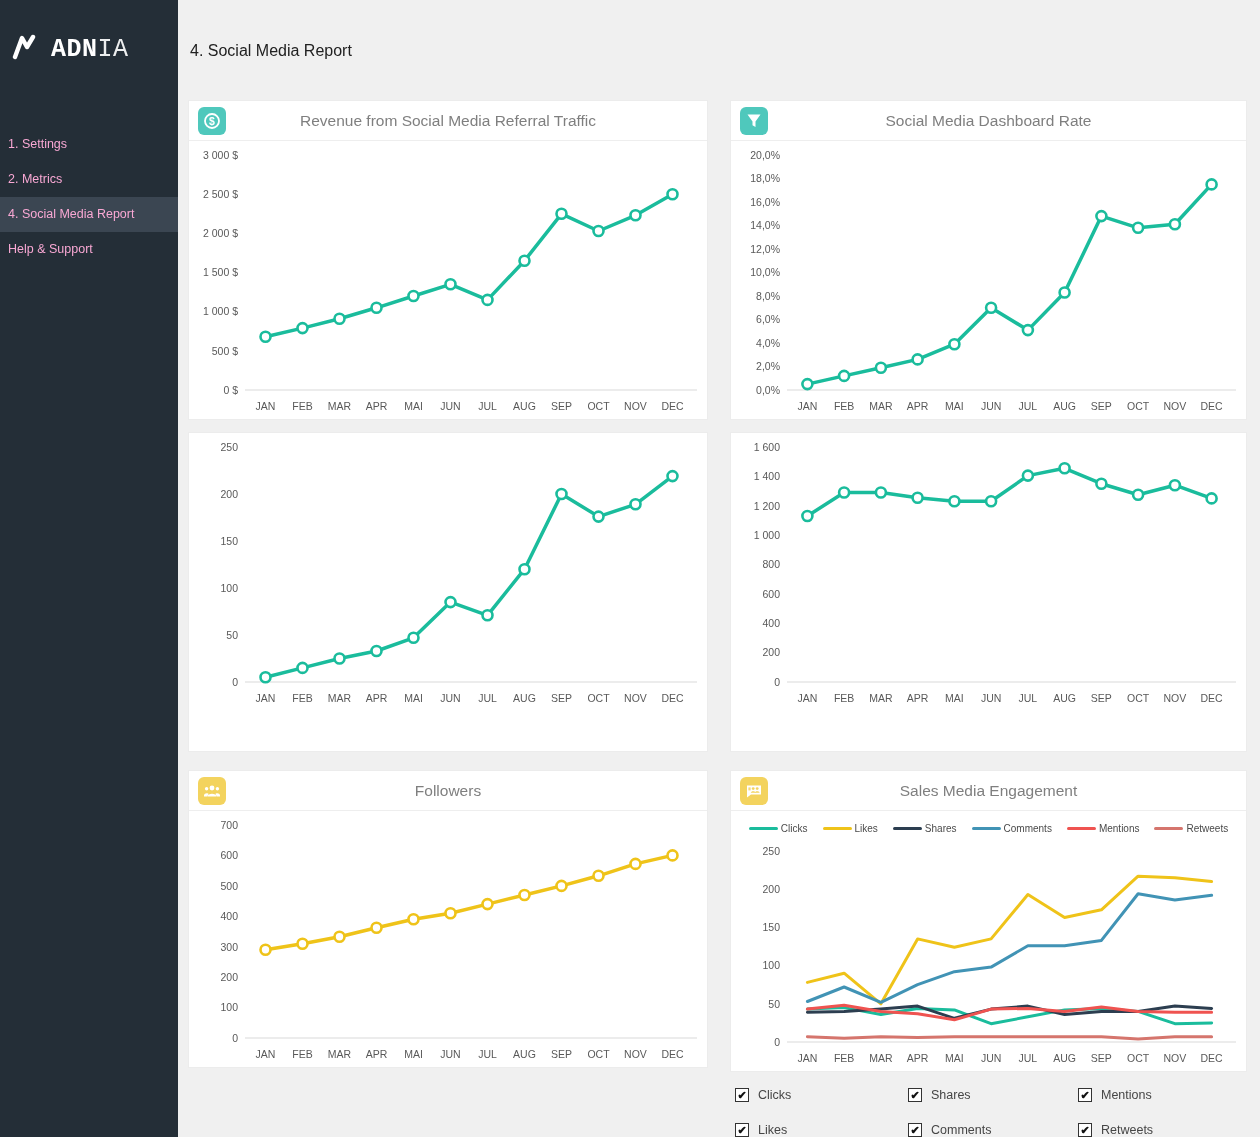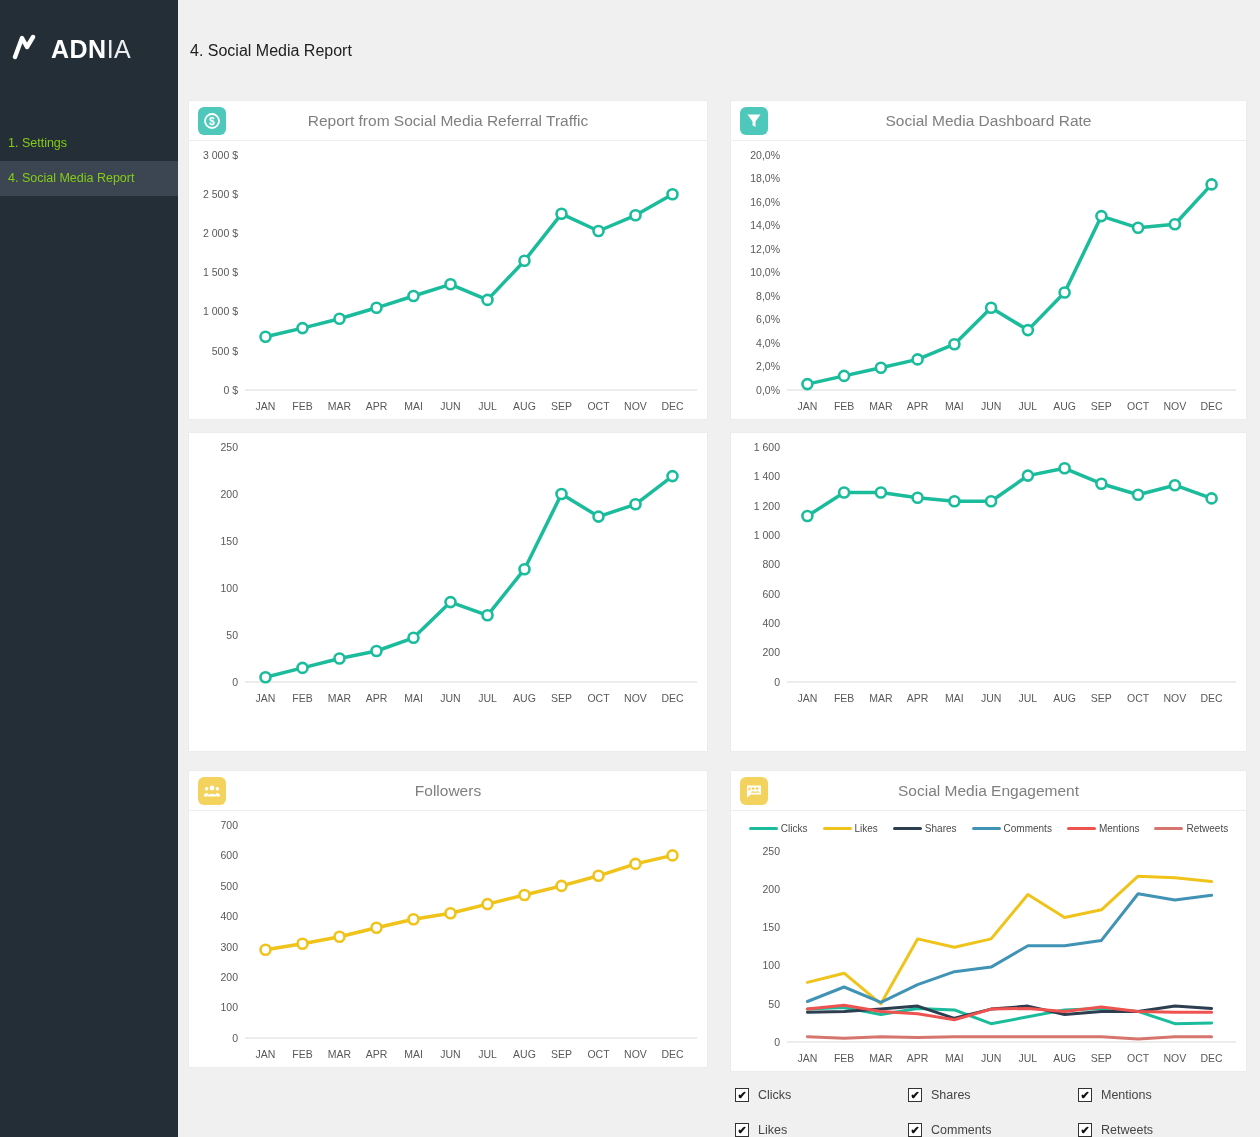--- a/index.html
+++ b/index.html
@@ -2,27 +2,27 @@
 <html><head>
 <meta charset="utf-8">
 <style>
   * { margin:0; padding:0; box-sizing:border-box; }
   html,body { width:1260px; height:1137px; overflow:hidden; background:#f0f0f0;
               font-family:"Liberation Sans", sans-serif; }
 
   
   .sidebar { position:absolute; left:0; top:0; width:178px; height:1137px;
              background:#242e37; color:#e9ecee; }
-  .logo { display:flex; align-items:center; gap:9px; padding:34px 0 0 12px; }
+  .logo { display:flex; align-items:center; gap:9px; padding:34px 0 0 12px;font-family:Liberation Mono, monospace; }
   .logo-mark { flex:0 0 auto; }
   .logo-text { font-size:25px; letter-spacing:.5px; color:#ffffff; }
   .logo-text .bold { font-weight:700; }
   .logo-text .light { font-weight:400; opacity:.92; }
   .nav { margin-top:62px; }
-  .nav-item { padding:10px 10px 10px 8px; font-size:12.5px; color:#84cc16;
+  .nav-item { padding:10px 10px 10px 8px; font-size:12.5px; color:#f9a8d4;
               cursor:pointer; line-height:15px; }
   .nav-item.active { background:#3b4652; }
 
   
   .main { position:absolute; left:178px; top:0; width:1082px; height:1137px;
           padding:0 13px 0 10px; }
   .page-title { padding:42px 0 0 2px; font-size:16px; color:#212121; height:100px; }
 
   .row { display:flex; gap:22px; }
   .row2 { margin-top:12px; }
@@ -69,37 +69,39 @@
   <div class="logo">
     <span class="logo-mark">
       <svg width="30" height="26" viewBox="0 0 30 26">
         <polyline points="3,23 10,4 15,13 21,3" fill="none" stroke="#ffffff" stroke-width="4.4" stroke-linecap="round" stroke-linejoin="round"></polyline>
       </svg>
     </span>
     <span class="logo-text"><span class="bold">ADN</span><span class="light">IA</span></span>
   </div>
   <div class="nav">
     <div class="nav-item">1. Settings</div>
+    <div class="nav-item">2. Metrics</div>
     <div class="nav-item active">4. Social Media Report</div>
+    <div class="nav-item">Help &amp; Support</div>
   </div>
 </div>
 
 <div class="main">
   <div class="page-title">4. Social Media Report</div>
 
   <div class="row row1">
     <div class="panel p-left h320">
       <div class="panel-header">
         <span class="panel-icon icon-teal">
           <svg width="18" height="18" viewBox="0 0 18 18">
             <circle cx="9" cy="9" r="7" fill="none" stroke="#ffffff" stroke-width="1.8"></circle>
             <text x="9" y="12.7" text-anchor="middle" font-size="10.5" font-weight="bold" fill="#ffffff" font-family="Liberation Sans, sans-serif">$</text>
           </svg>
         </span>
-        <div class="panel-title">Report from Social Media Referral Traffic</div>
+        <div class="panel-title">Revenue from Social Media Referral Traffic</div>
       </div>
       <div class="chart-area">
           <svg class="chart" viewBox="0 0 518 277">
             <text x="49" y="17.8" text-anchor="end" font-size="10.5" fill="#595959" font-family="Liberation Sans, sans-serif">3 000 $</text>
             <text x="49" y="56.966666666666654" text-anchor="end" font-size="10.5" fill="#595959" font-family="Liberation Sans, sans-serif">2 500 $</text>
             <text x="49" y="96.13333333333334" text-anchor="end" font-size="10.5" fill="#595959" font-family="Liberation Sans, sans-serif">2 000 $</text>
             <text x="49" y="135.3" text-anchor="end" font-size="10.5" fill="#595959" font-family="Liberation Sans, sans-serif">1 500 $</text>
             <text x="49" y="174.4666666666667" text-anchor="end" font-size="10.5" fill="#595959" font-family="Liberation Sans, sans-serif">1 000 $</text>
             <text x="49" y="213.63333333333335" text-anchor="end" font-size="10.5" fill="#595959" font-family="Liberation Sans, sans-serif">500 $</text>
             <text x="49" y="252.8" text-anchor="end" font-size="10.5" fill="#595959" font-family="Liberation Sans, sans-serif">0 $</text>
@@ -329,21 +331,21 @@
         <span class="panel-icon icon-yellow">
           <svg width="18" height="18" viewBox="0 0 18 18">
             <path d="M2 3.5 h14 v9 h-10 l-4 3 Z" fill="#ffffff"></path>
             <circle cx="8.2" cy="6.6" r="1.4" fill="#f3d35e"></circle>
             <path d="M5.8 10.8 C5.8 8.6 10.6 8.6 10.6 10.8 Z" fill="#f3d35e"></path>
             <circle cx="12.2" cy="6.6" r="1.4" fill="#f3d35e"></circle>
             <path d="M9.8 10.8 C9.8 8.6 14.6 8.6 14.6 10.8 Z" fill="#f3d35e"></path>
             <rect x="3.4" y="5.4" width="2.2" height="3" fill="#f3d35e" opacity=".85"></rect>
           </svg>
         </span>
-        <div class="panel-title">Social Media Engagement</div>
+        <div class="panel-title">Sales Media Engagement</div>
       </div>
       <div class="legend">
           <span class="legend-item">
             <span class="legend-swatch" style="background: rgb(26, 188, 156);"></span>
             <span>Clicks</span>
           </span>
           <span class="legend-item">
             <span class="legend-swatch" style="background: rgb(239, 195, 25);"></span>
             <span>Likes</span>
           </span>

